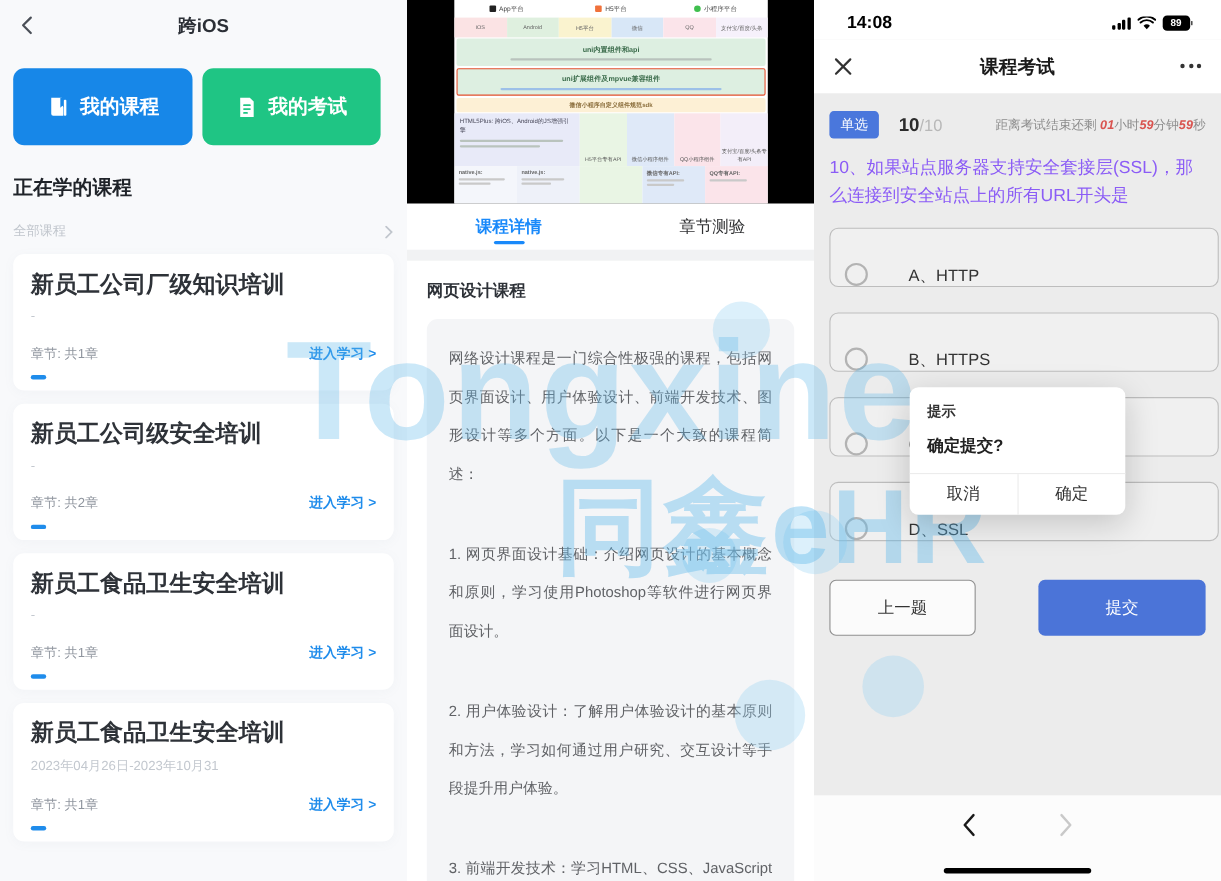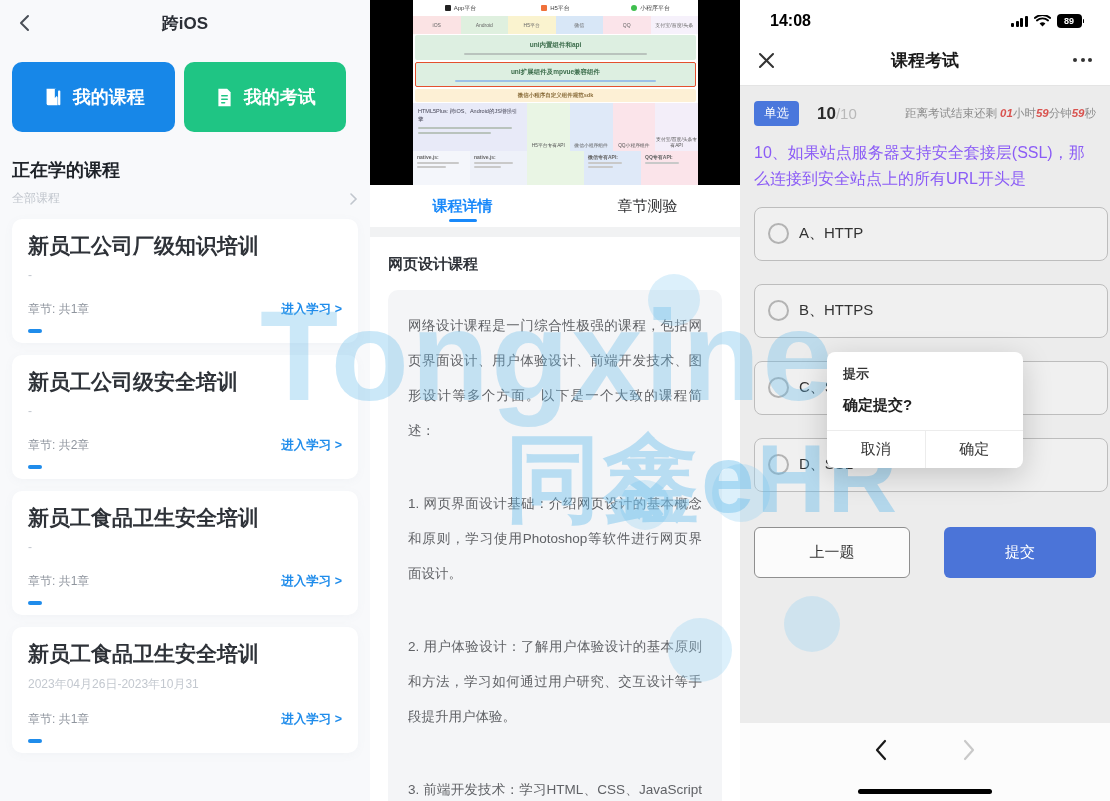--- a/index.html
+++ b/index.html
@@ -13,21 +13,21 @@
   .lp-header { position:relative; height:46px; display:flex; align-items:center; justify-content:center; }
   .lp-back { position:absolute; left:16px; top:14px; width:18px; height:18px; cursor:pointer; }
   .lp-title { font-size:17px; font-weight:700; color:#2b2f36; }
   .lp-btnrow { display:flex; gap:9px; padding:16px 24px 0 12px; }
   .lp-bigbtn { flex:1; height:70px; border-radius:10px; display:flex; align-items:center; justify-content:center; gap:9px;
     color:#fff; font-size:18px; font-weight:600; cursor:pointer; }
   .lp-bigbtn.blue { background:#1787e8; }
   .lp-bigbtn.green { background:#1fc584; }
   .lp-section { padding:0 12px; }
   .lp-sec-title { margin-top:26px; font-size:18px; font-weight:800; color:#1f2329; }
-  .lp-sec-sub { margin-top:8px; display:flex; justify-content:space-between; align-items:center;
+  .lp-sec-sub { margin-top:20px; display:flex; justify-content:space-between; align-items:center;
     color:#c1c6cd; font-size:12px; }
   .course-card { margin-top:12px; background:#fff; border-radius:10px; padding:13px 16px 10px 16px;
     box-shadow:0 2px 10px rgba(120,130,150,0.05); }
   .course-title { font-size:21px; font-weight:700; color:#2e3238; }
   .course-sub { margin-top:8px; font-size:12px; color:#c3c8cf; min-height:15px; }
   .course-meta { margin-top:18px; display:flex; justify-content:space-between; align-items:center; }
   .course-chapters { font-size:12px; color:#8f959e; }
   .course-enter { font-size:12.5px; color:#1f8ceb; font-weight:600; cursor:pointer; }
   .course-dash { margin-top:11px; width:14px; height:4px; border-radius:2px; background:#1f8ceb; }
 
@@ -100,25 +100,25 @@
   .nav-more { position:absolute; right:18px; top:22px; display:flex; gap:3.5px; cursor:pointer; }
   .nav-more i { display:block; width:4px; height:4px; border-radius:50%; background:#333; }
   .inforow { display:flex; align-items:center; padding:15px 14px 10px 14px; }
   .q-badge { background:#4a77dc; color:#fff; font-size:12.5px; padding:4px 10px; border-radius:4px; }
   .q-counter { margin-left:18px; font-size:15px; color:#b8b8b8; }
   .q-counter b { font-size:17px; font-weight:800; color:#2b2b2b; }
   .q-count-down { margin-left:auto; font-size:11.5px; color:#8c8c8c; }
   .q-count-down .red { color:#d9534f; font-style:italic; font-weight:600; }
   .question { padding:4px 14px 14px 14px; font-size:16px; font-weight:400; color:#8b5cf6; line-height:1.65; }
   .opt { margin:0 2px 23px 14px; height:54px; border:1px solid #bdbdbd; border-radius:8px;
-    display:flex; align-items:center; padding:0 13px; background:#f0f0f0; cursor:pointer; }
+    display:flex; align-items:flex-end; padding:0 13px; background:#f0f0f0; cursor:pointer;gap:27px; }
   .opt-radio { width:21px; height:21px; border-radius:50%; border:2px solid #b3b3b3; background:transparent; }
   .opt-label { margin-left:10px; font-size:15px; color:#333; }
   .footer-btns { position:absolute; top:527px; left:14px; right:14px; display:flex; justify-content:space-between; }
-  .btn-prev { width:156px; height:51px; background:#fbfbfb; border:1px solid #8f8f8f; border-radius:6px;
+  .btn-prev { width:133px; height:51px; background:#fbfbfb; border:1px solid #8f8f8f; border-radius:6px;
     font-size:15px; color:#333; display:flex; align-items:center; justify-content:center; cursor:pointer; }
   .btn-submit { width:152px; height:51px; background:#4b74d8; border-radius:6px; font-size:15px; color:#fff;
     display:flex; align-items:center; justify-content:center; cursor:pointer; }
   .bottombar { position:absolute; left:0; right:0; top:723px; bottom:0; background:#fcfcfc; }
   .bb-nav { display:flex; justify-content:center; gap:74px; margin-top:16px; }
   .home-indicator { position:absolute; left:50%; transform:translateX(-50%); bottom:7px;
     width:134px; height:5px; border-radius:3px; background:#000; }
 
   
   .dialog { position:absolute; left:50%; transform:translateX(-50%); top:352px; width:196px; background:#fff;

